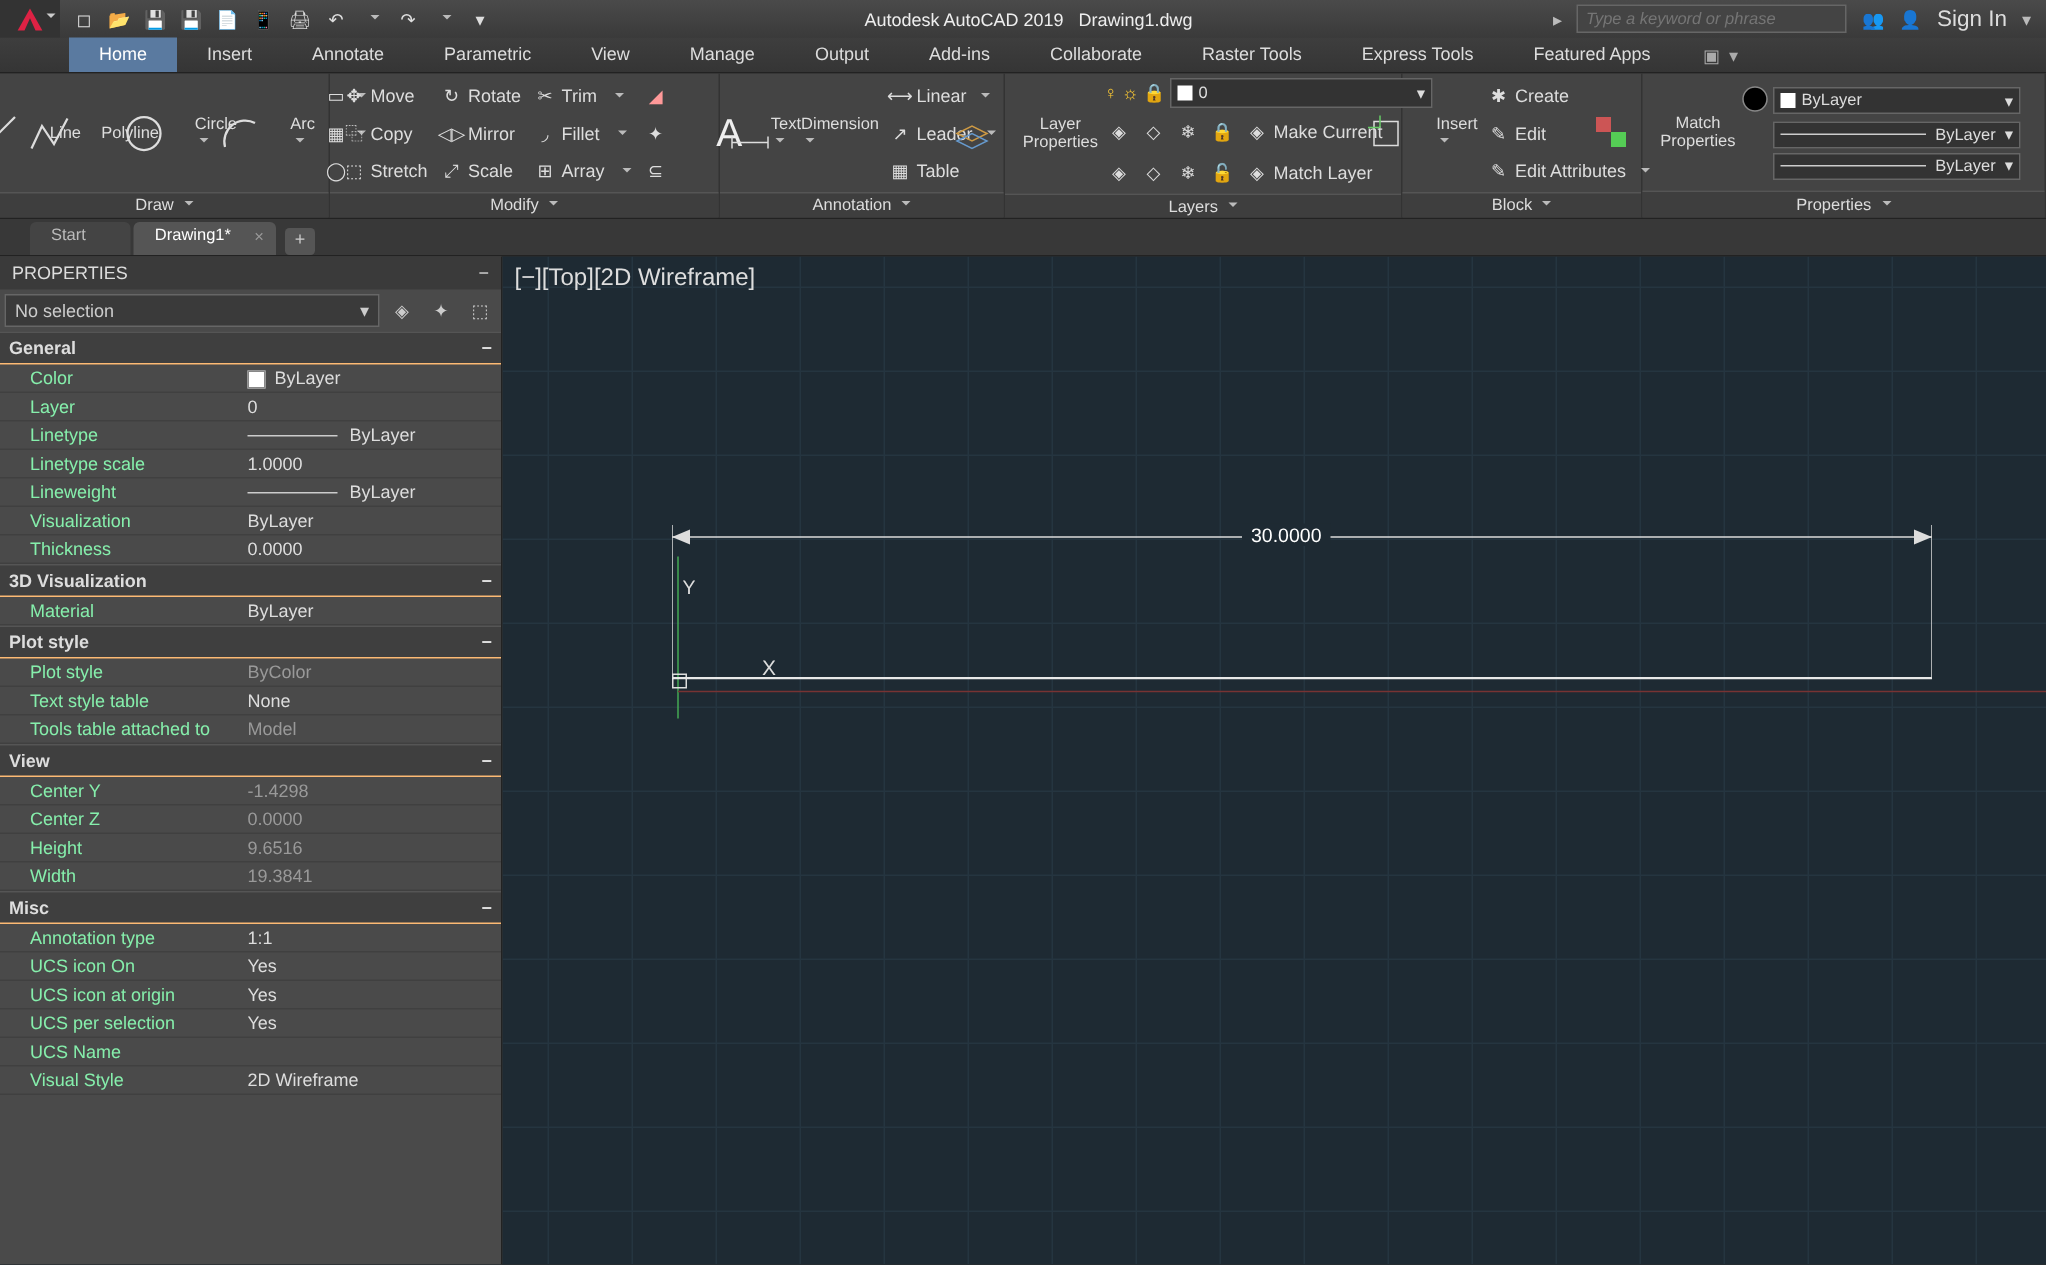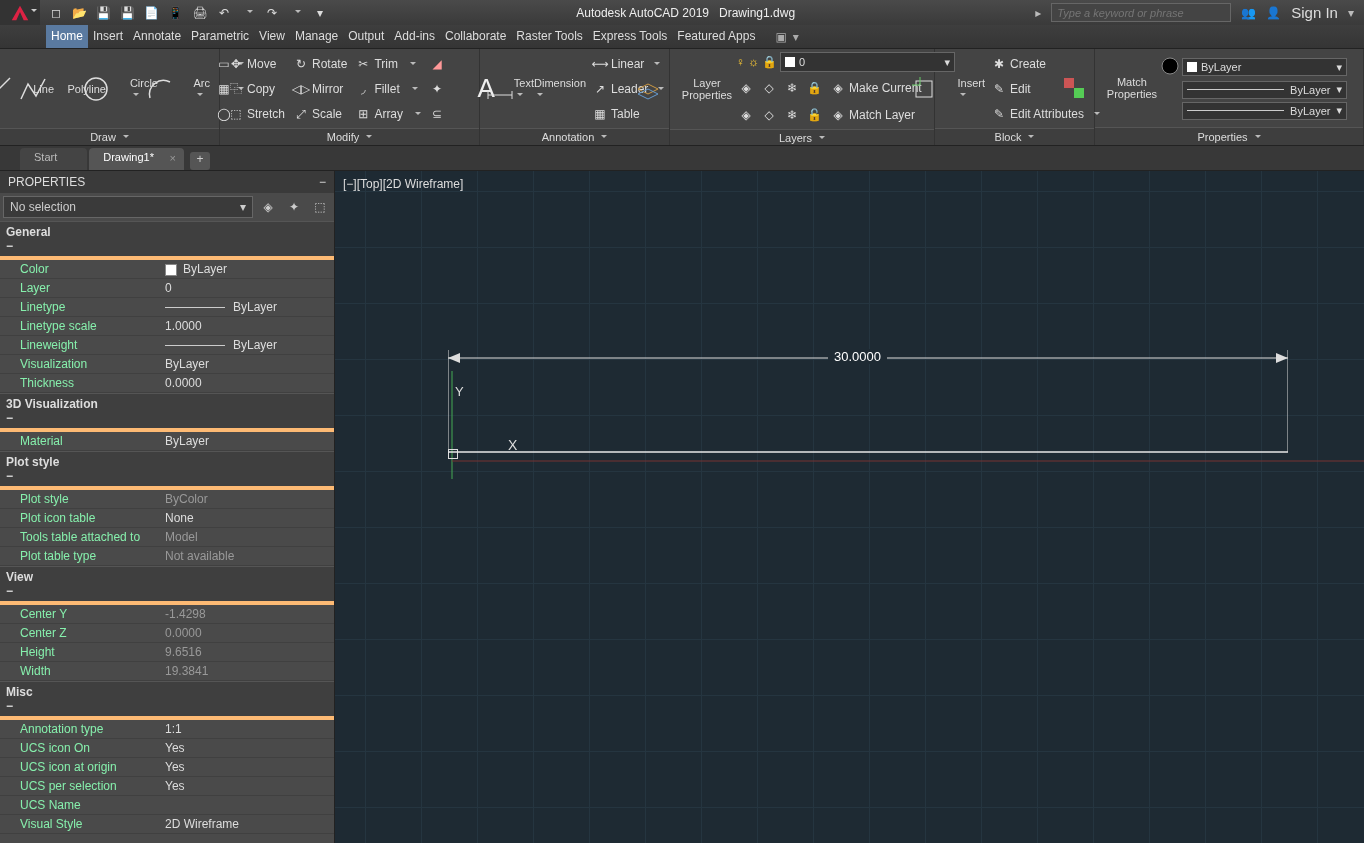--- a/index.html
+++ b/index.html
@@ -11,21 +11,21 @@
 .app-icon::after { content:""; position:absolute; right:3px; top:9px; border:3px solid transparent; border-top-color:#ccc; }
 .qat { display: flex; gap: 8px; padding: 0 8px; align-items: center; }
 .qat-icon { width: 16px; height: 16px; display:flex; align-items:center; justify-content:center; color:#ddd; }
 .title-center { flex:1; text-align:center; color:#eee; font-size:12px; }
 .title-right { display:flex; align-items:center; gap:10px; padding-right:10px; }
 .search-box { width:180px; height:19px; background:#444; border:1px solid #666; color:#888; font-style:italic; padding:0 5px; font-size:11px; }
 .signin { color:#ddd; font-size:15px; }
 
 
 .menubar { height: 24px; background: linear-gradient(#3e3e3e,#353535); display: flex; align-items: stretch; padding-left: 46px; border-bottom:1px solid #222; }
-.menu-item { padding: 4px 5px; color:#ddd; font-size:12px; cursor:pointer; }
+.menu-item { padding: 4px 20px; color:#ddd; font-size:12px; cursor:pointer; }
 .menu-item.active { background: #5a7aa0; color:#fff; }
 .menu-extra { margin-left:15px; display:flex; align-items:center; gap:6px; }
 
 
 .ribbon { height: 97px; background: #444; display:flex; border-bottom:1px solid #222; }
 .ribbon-panel { border-right:1px solid #333; display:flex; flex-direction:column; }
 .ribbon-body { flex:1; display:flex; align-items:center; padding:3px 6px; gap:4px; }
 .ribbon-title { height:18px; text-align:center; color:#ddd; font-size:11px; border-top:1px solid #555; display:flex; align-items:center; justify-content:center; gap:4px; background:#3e3e3e; }
 .big-btn { display:flex; flex-direction:row; align-items:center; justify-content:flex-end; gap:19px; width:48px; height:72px; color:#ddd; font-size:11px; cursor:pointer; }
 .big-btn .ic { width:32px; height:32px; display:flex; align-items:center; justify-content:center; }
@@ -43,30 +43,30 @@
 .filetab .x { position:absolute; right:8px; top:4px; color:#999; }
 .addtab { width:20px; height:18px; background:#555; border-radius:3px; text-align:center; color:#ccc; margin-left:4px; cursor:pointer; }
 
 
 .workarea { display:flex; height:672px; }
 .props-panel { width:335px; background:#4a4a4a; border-right:1px solid #222; overflow:hidden; }
 .props-header { height:22px; background:#3a3a3a; color:#ddd; padding:3px 8px; font-size:12px; display:flex; justify-content:space-between; align-items:center; }
 .props-toolbar { height:28px; display:flex; align-items:center; padding:3px; gap:4px; }
 .props-select { flex:1; height:22px; background:#3a3a3a; border:1px solid #666; color:#ccc; padding:0 6px; font-size:12px; display:flex; align-items:center; justify-content:space-between; }
 .tb-btn { width:22px; height:22px; display:flex; align-items:center; justify-content:center; cursor:pointer; }
-.prop-section { background:#3f3f3f; color:#ddd; padding:3px 6px; font-weight:bold; font-size:12px; border-top:1px solid #555; border-bottom:4px solid #fdba74; display:flex; justify-content:space-between;flex-direction:column; }
+.prop-section { background:#3f3f3f; color:#ddd; padding:3px 6px; font-weight:bold; font-size:12px; border-top:1px solid #555; border-bottom:1px solid #fdba74; display:flex; justify-content:space-between; }
 .prop-row { display:flex; height:19px; align-items:center; padding-left:20px; font-size:12px; border-bottom:1px solid #404040; }
 .prop-row .plabel { width:145px; color:#86efac; }
 .prop-row .pval { color:#ddd; }
 .prop-row .pval.dim { color:#999; }
 
 
 .canvas { flex:1; background:#1e2a33; position:relative; overflow:hidden; }
 .grid-v, .grid-h { position:absolute; background:#253540; }
-.viewlabel { position:absolute; left:8px; top:6px; color:#ddd; font-size:12px; }
+.viewlabel { position:absolute; left:8px; top:6px; color:#ddd; font-size:16px; }
 </style>
 </head>
 <body>
 
 <div class="titlebar">
   <div class="app-icon">
     <svg width="22" height="22" viewBox="0 0 24 24">
         <path d="M3 20 L12 4 L21 20 L16 20 L12 11 L8 20 Z" fill="#d24"></path>
       </svg>
   </div>
@@ -485,30 +485,26 @@
         </div>
         <div class="prop-section">
           <span>Plot style</span>
           <span>−</span>
         </div>
         <div class="prop-row">
           <span class="plabel">Plot style</span>
           <span class="pval dim">ByColor</span>
         </div>
         <div class="prop-row">
-          <span class="plabel">Plot icon table</span>
+          <span class="plabel">Text style table</span>
           <span class="pval ">None</span>
         </div>
         <div class="prop-row">
           <span class="plabel">Tools table attached to</span>
           <span class="pval dim">Model</span>
-        </div>
-        <div class="prop-row">
-          <span class="plabel">Plot table type</span>
-          <span class="pval dim">Not available</span>
         </div>
         <div class="prop-section">
           <span>View</span>
           <span>−</span>
         </div>
         <div class="prop-row">
           <span class="plabel">Center Y</span>
           <span class="pval dim">-1.4298</span>
         </div>
         <div class="prop-row">

